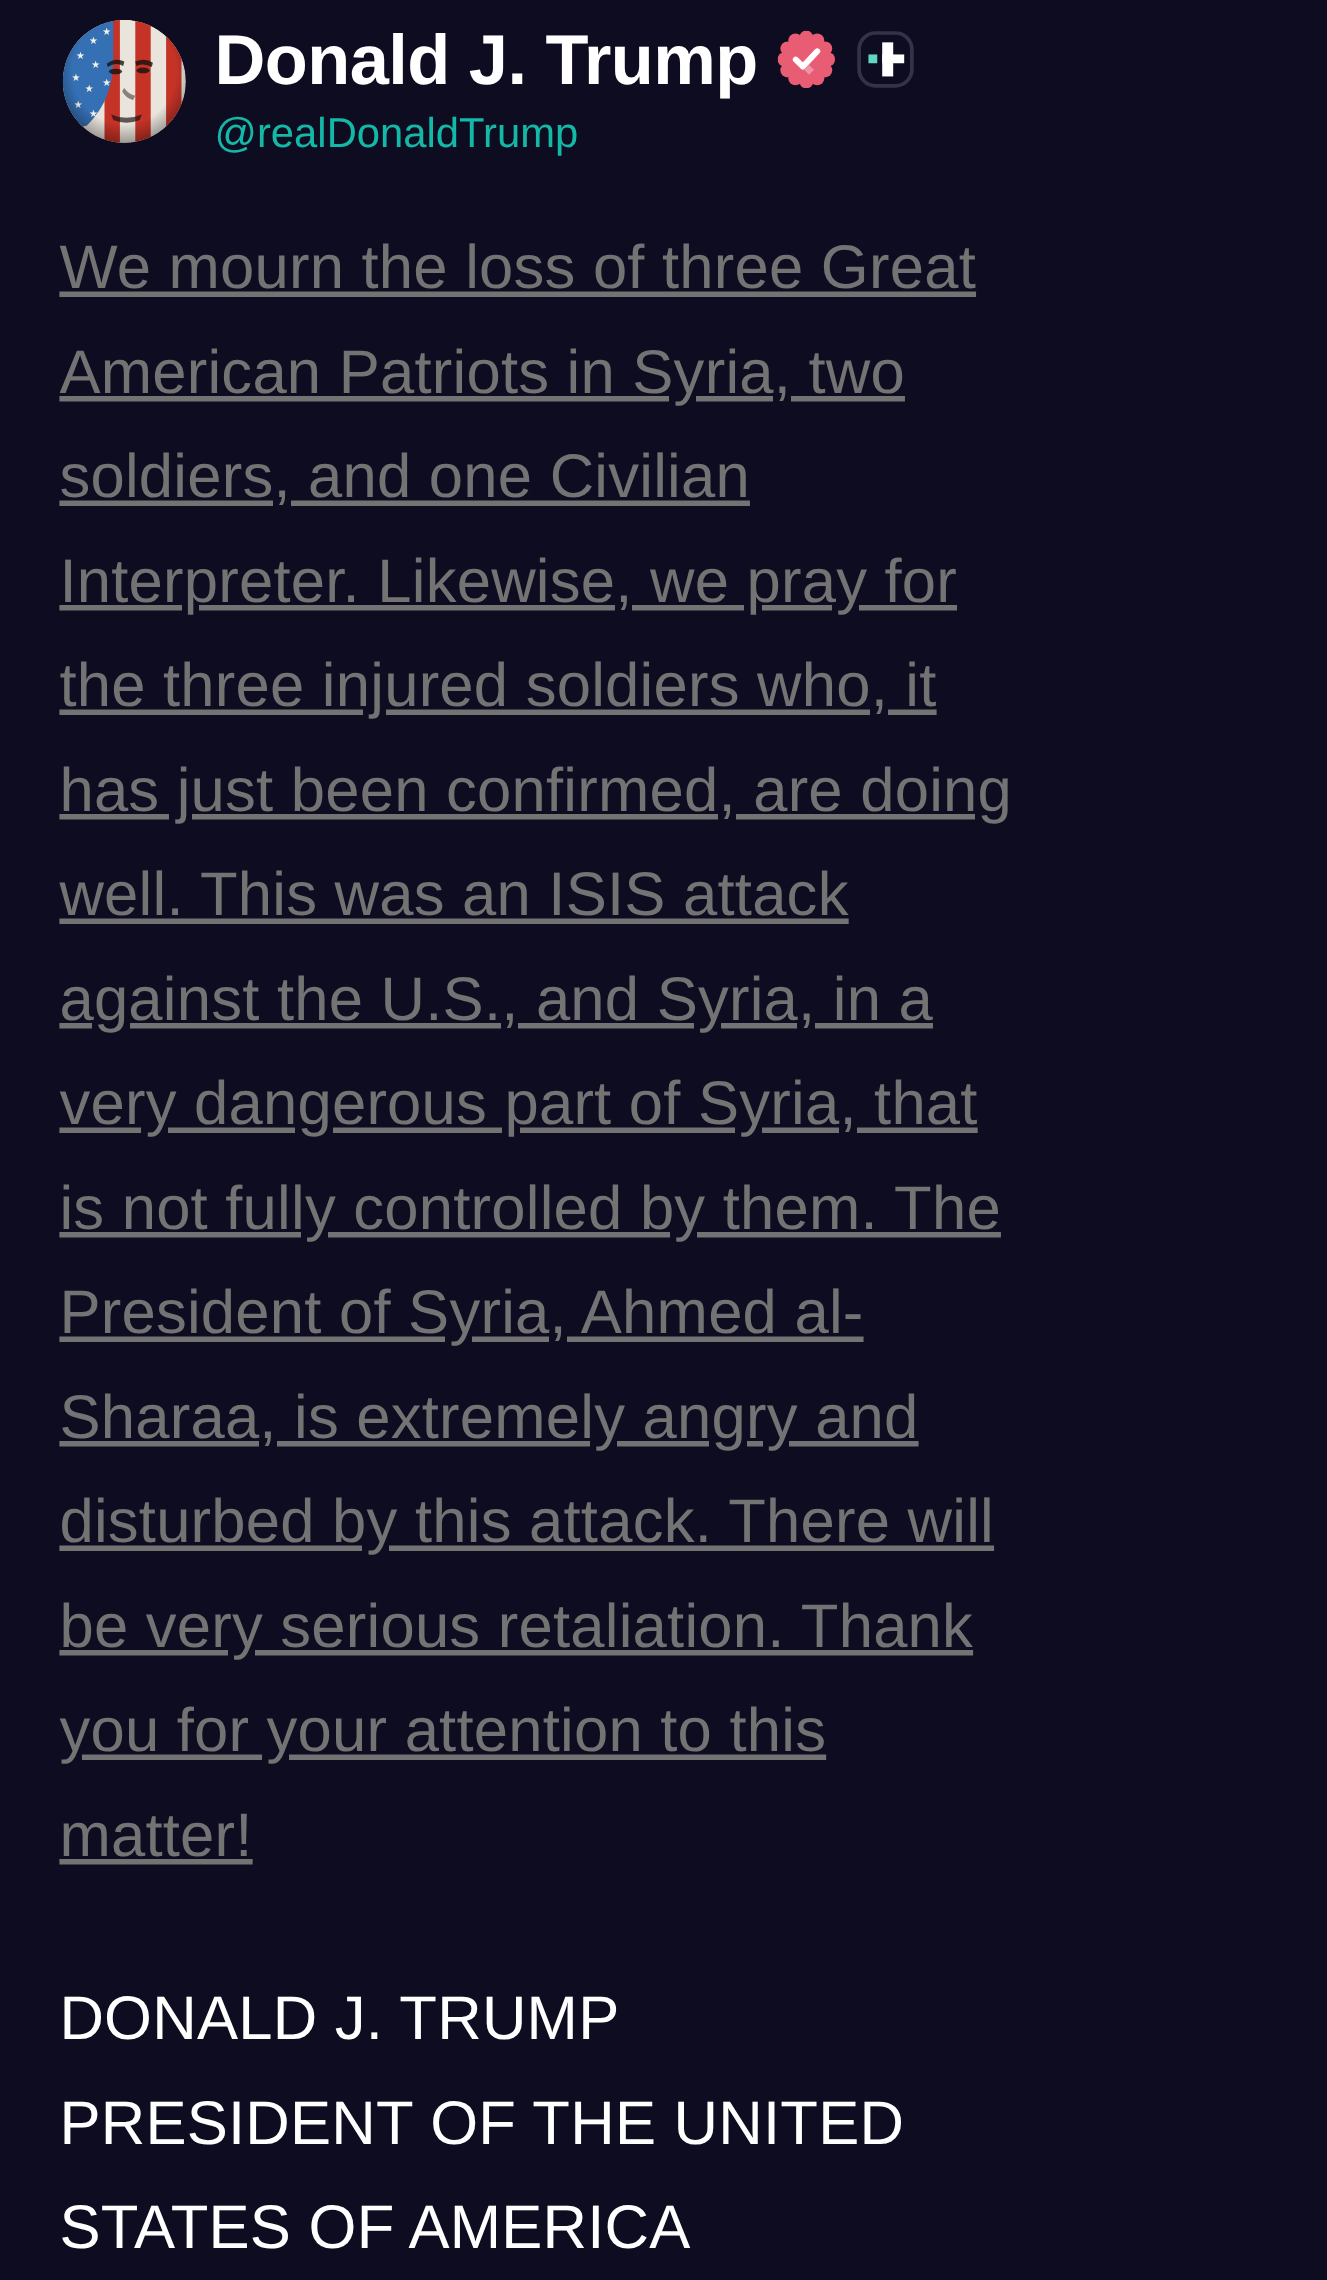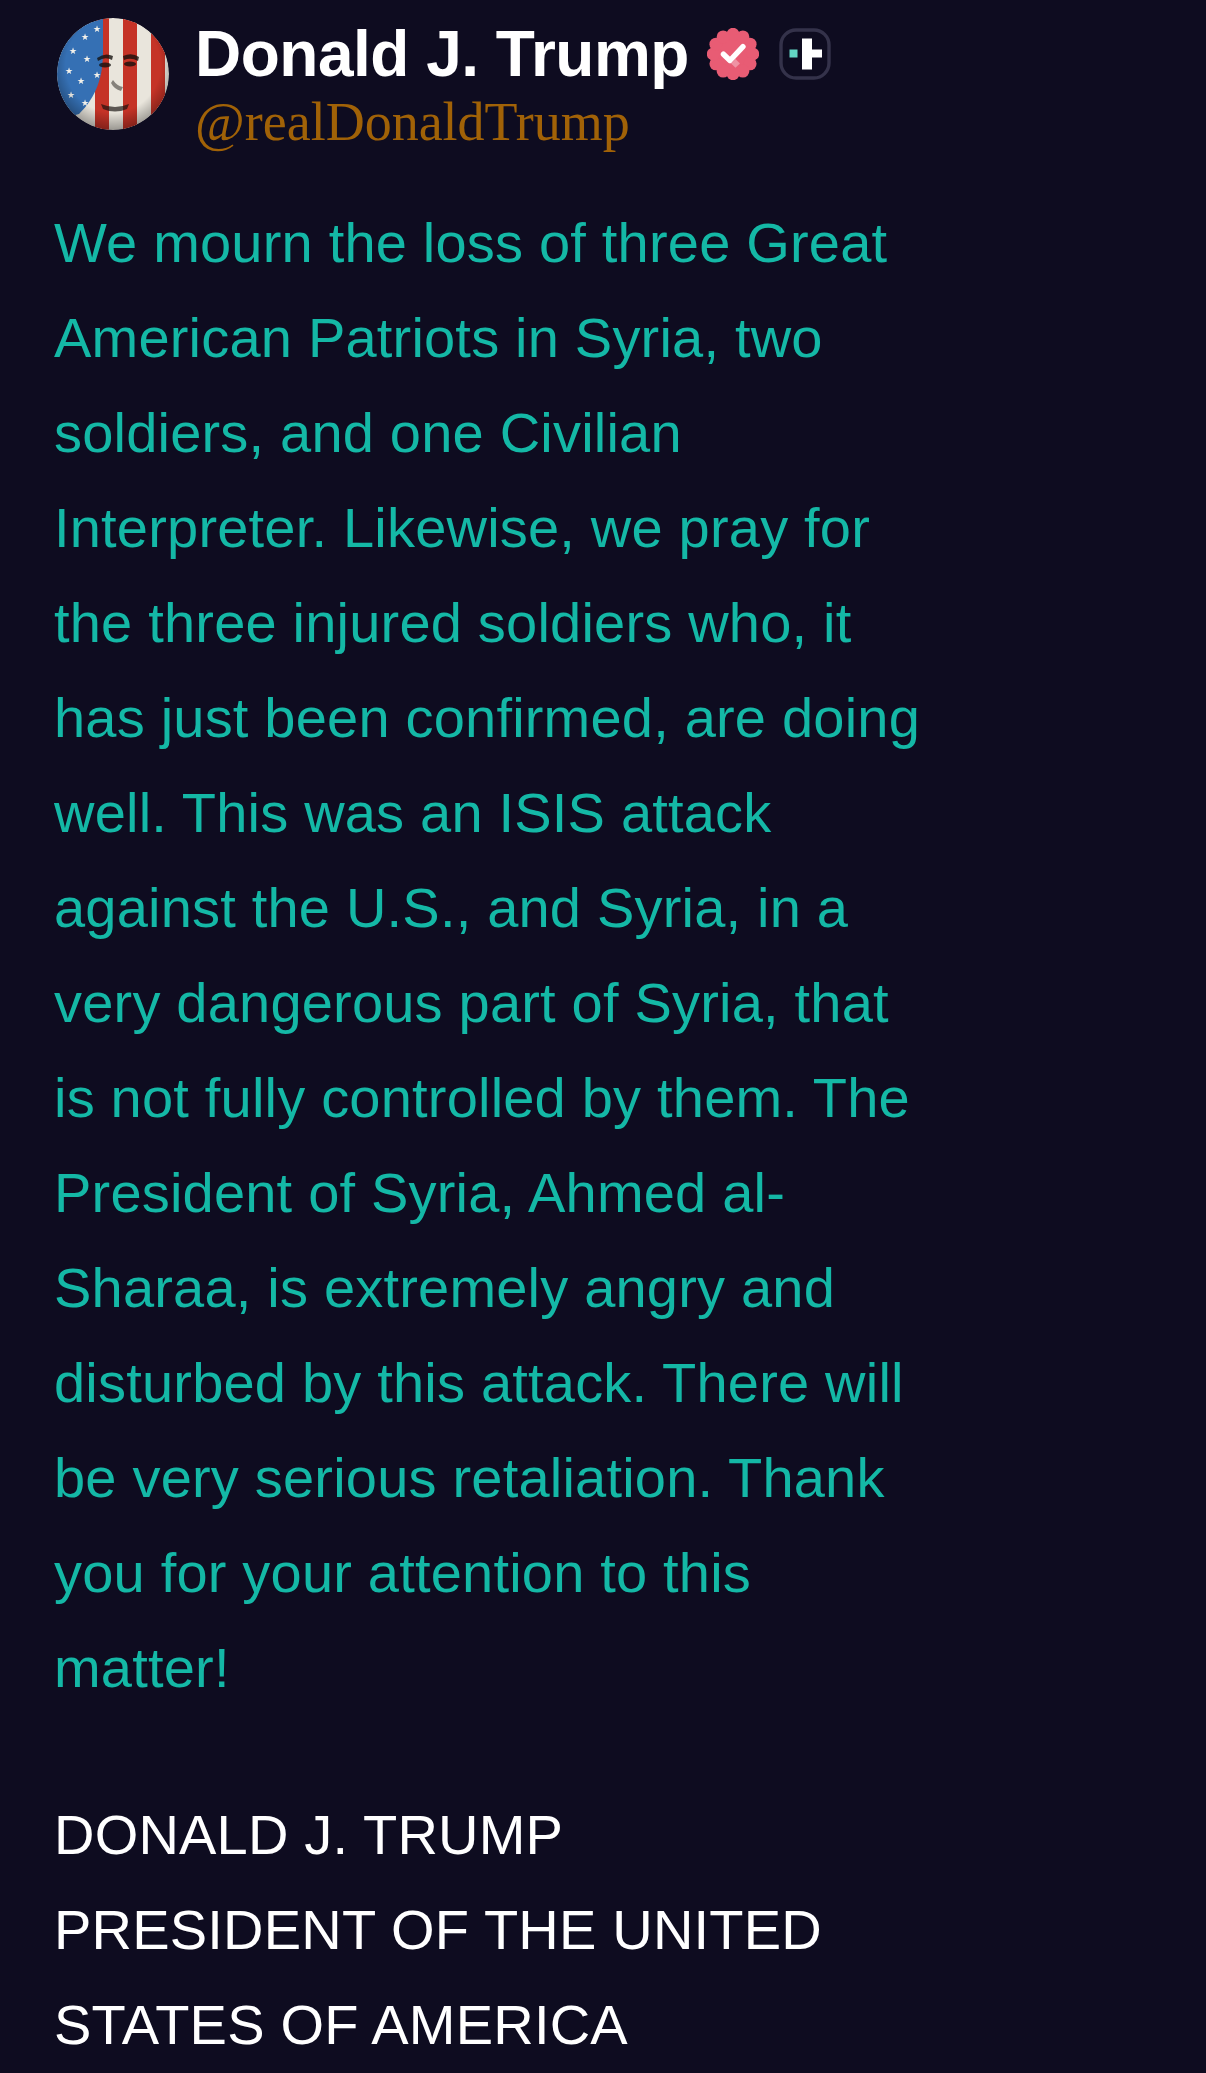--- a/index.html
+++ b/index.html
@@ -44,34 +44,34 @@
     font-weight: bold;
     color: #ffffff;
     line-height: 76px;
     letter-spacing: -0.5px;
     white-space: nowrap;
     cursor: pointer;
   }
   .badge { width: 52px; height: 52px; flex: none; }
   .truth-icon { width: 56px; height: 56px; flex: none; cursor: pointer; }
   .handle {
-    font-size: 54px;
-    color: #a16207;
+    font-size: 38px;
+    color: #14b8a6;
     line-height: 56px;
     margin-top: 2px;
     cursor: pointer;
-    font-family: Liberation Serif, serif;
   }
   .body-text {
     margin-top: 45px;
     font-size: 56px;
     line-height: 95px;
-    color: #14b8a6;
+    color: #737373;
     white-space: pre-line;
     letter-spacing: 0.2px;
+    text-decoration: underline;
   }
   .signature {
     margin-top: 72px;
     font-size: 56px;
     line-height: 95px;
     color: #ffffff;
     white-space: pre-line;
     letter-spacing: 0.2px;
   }
 </style>

